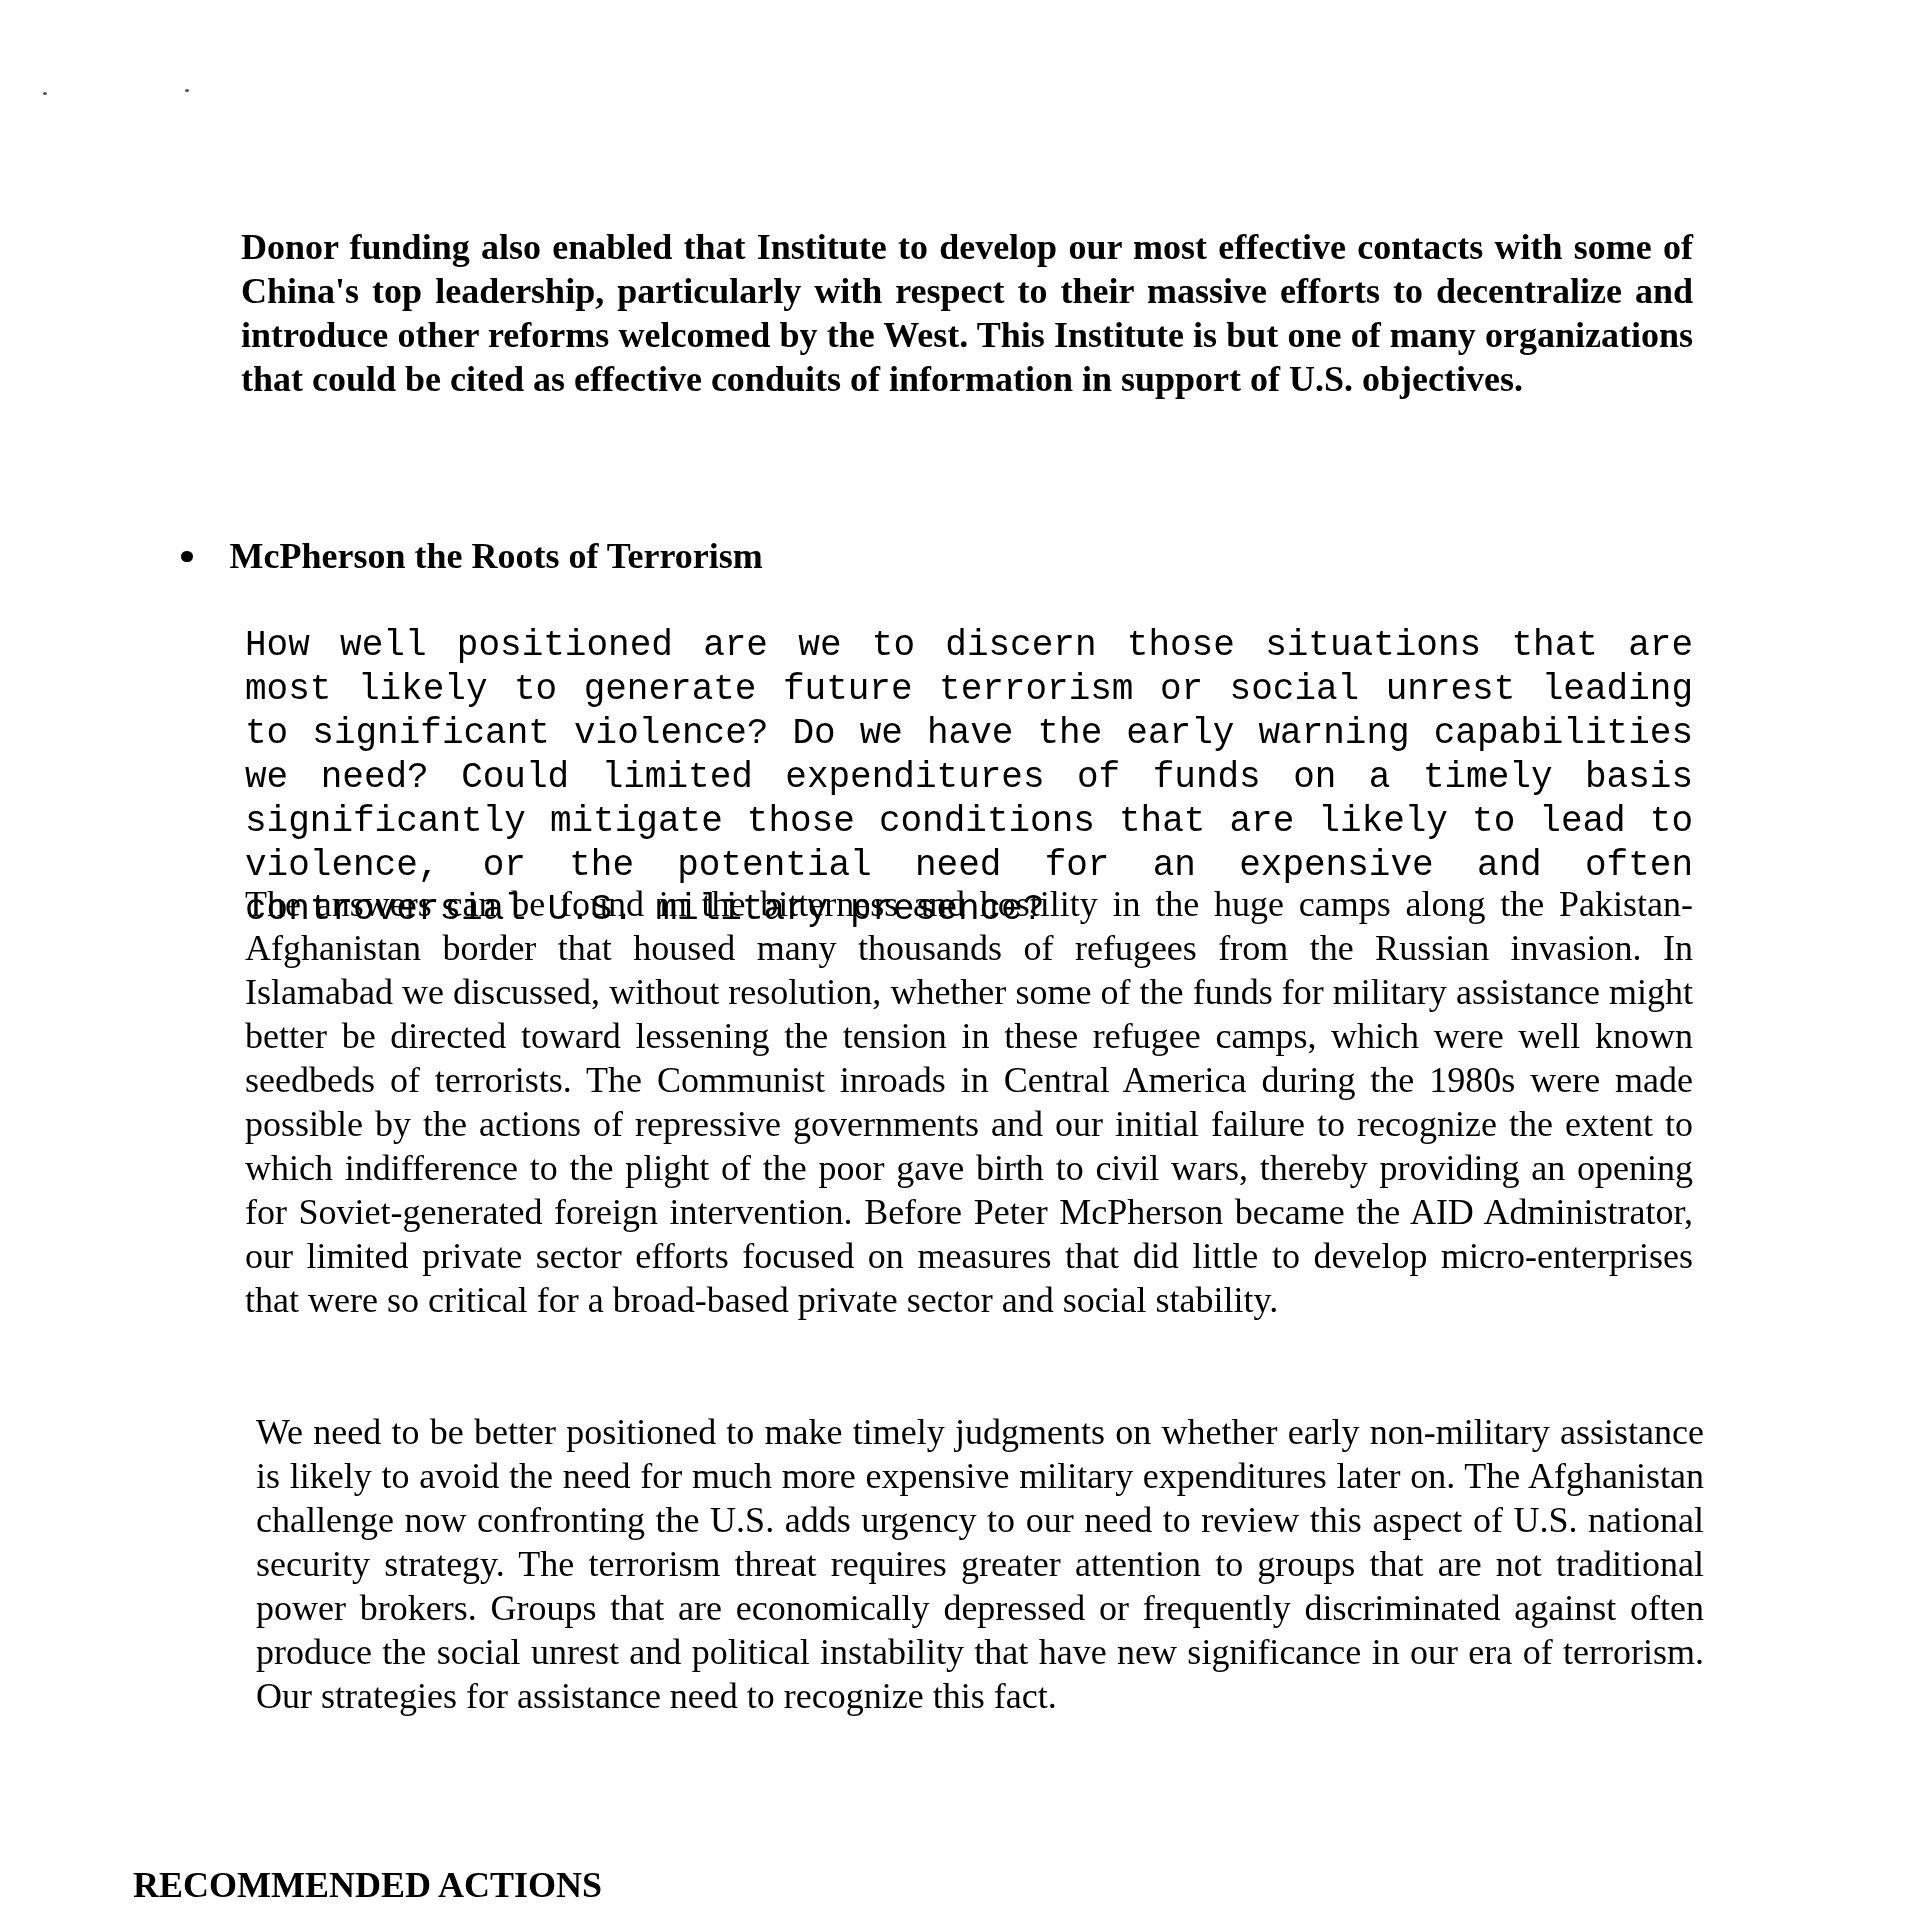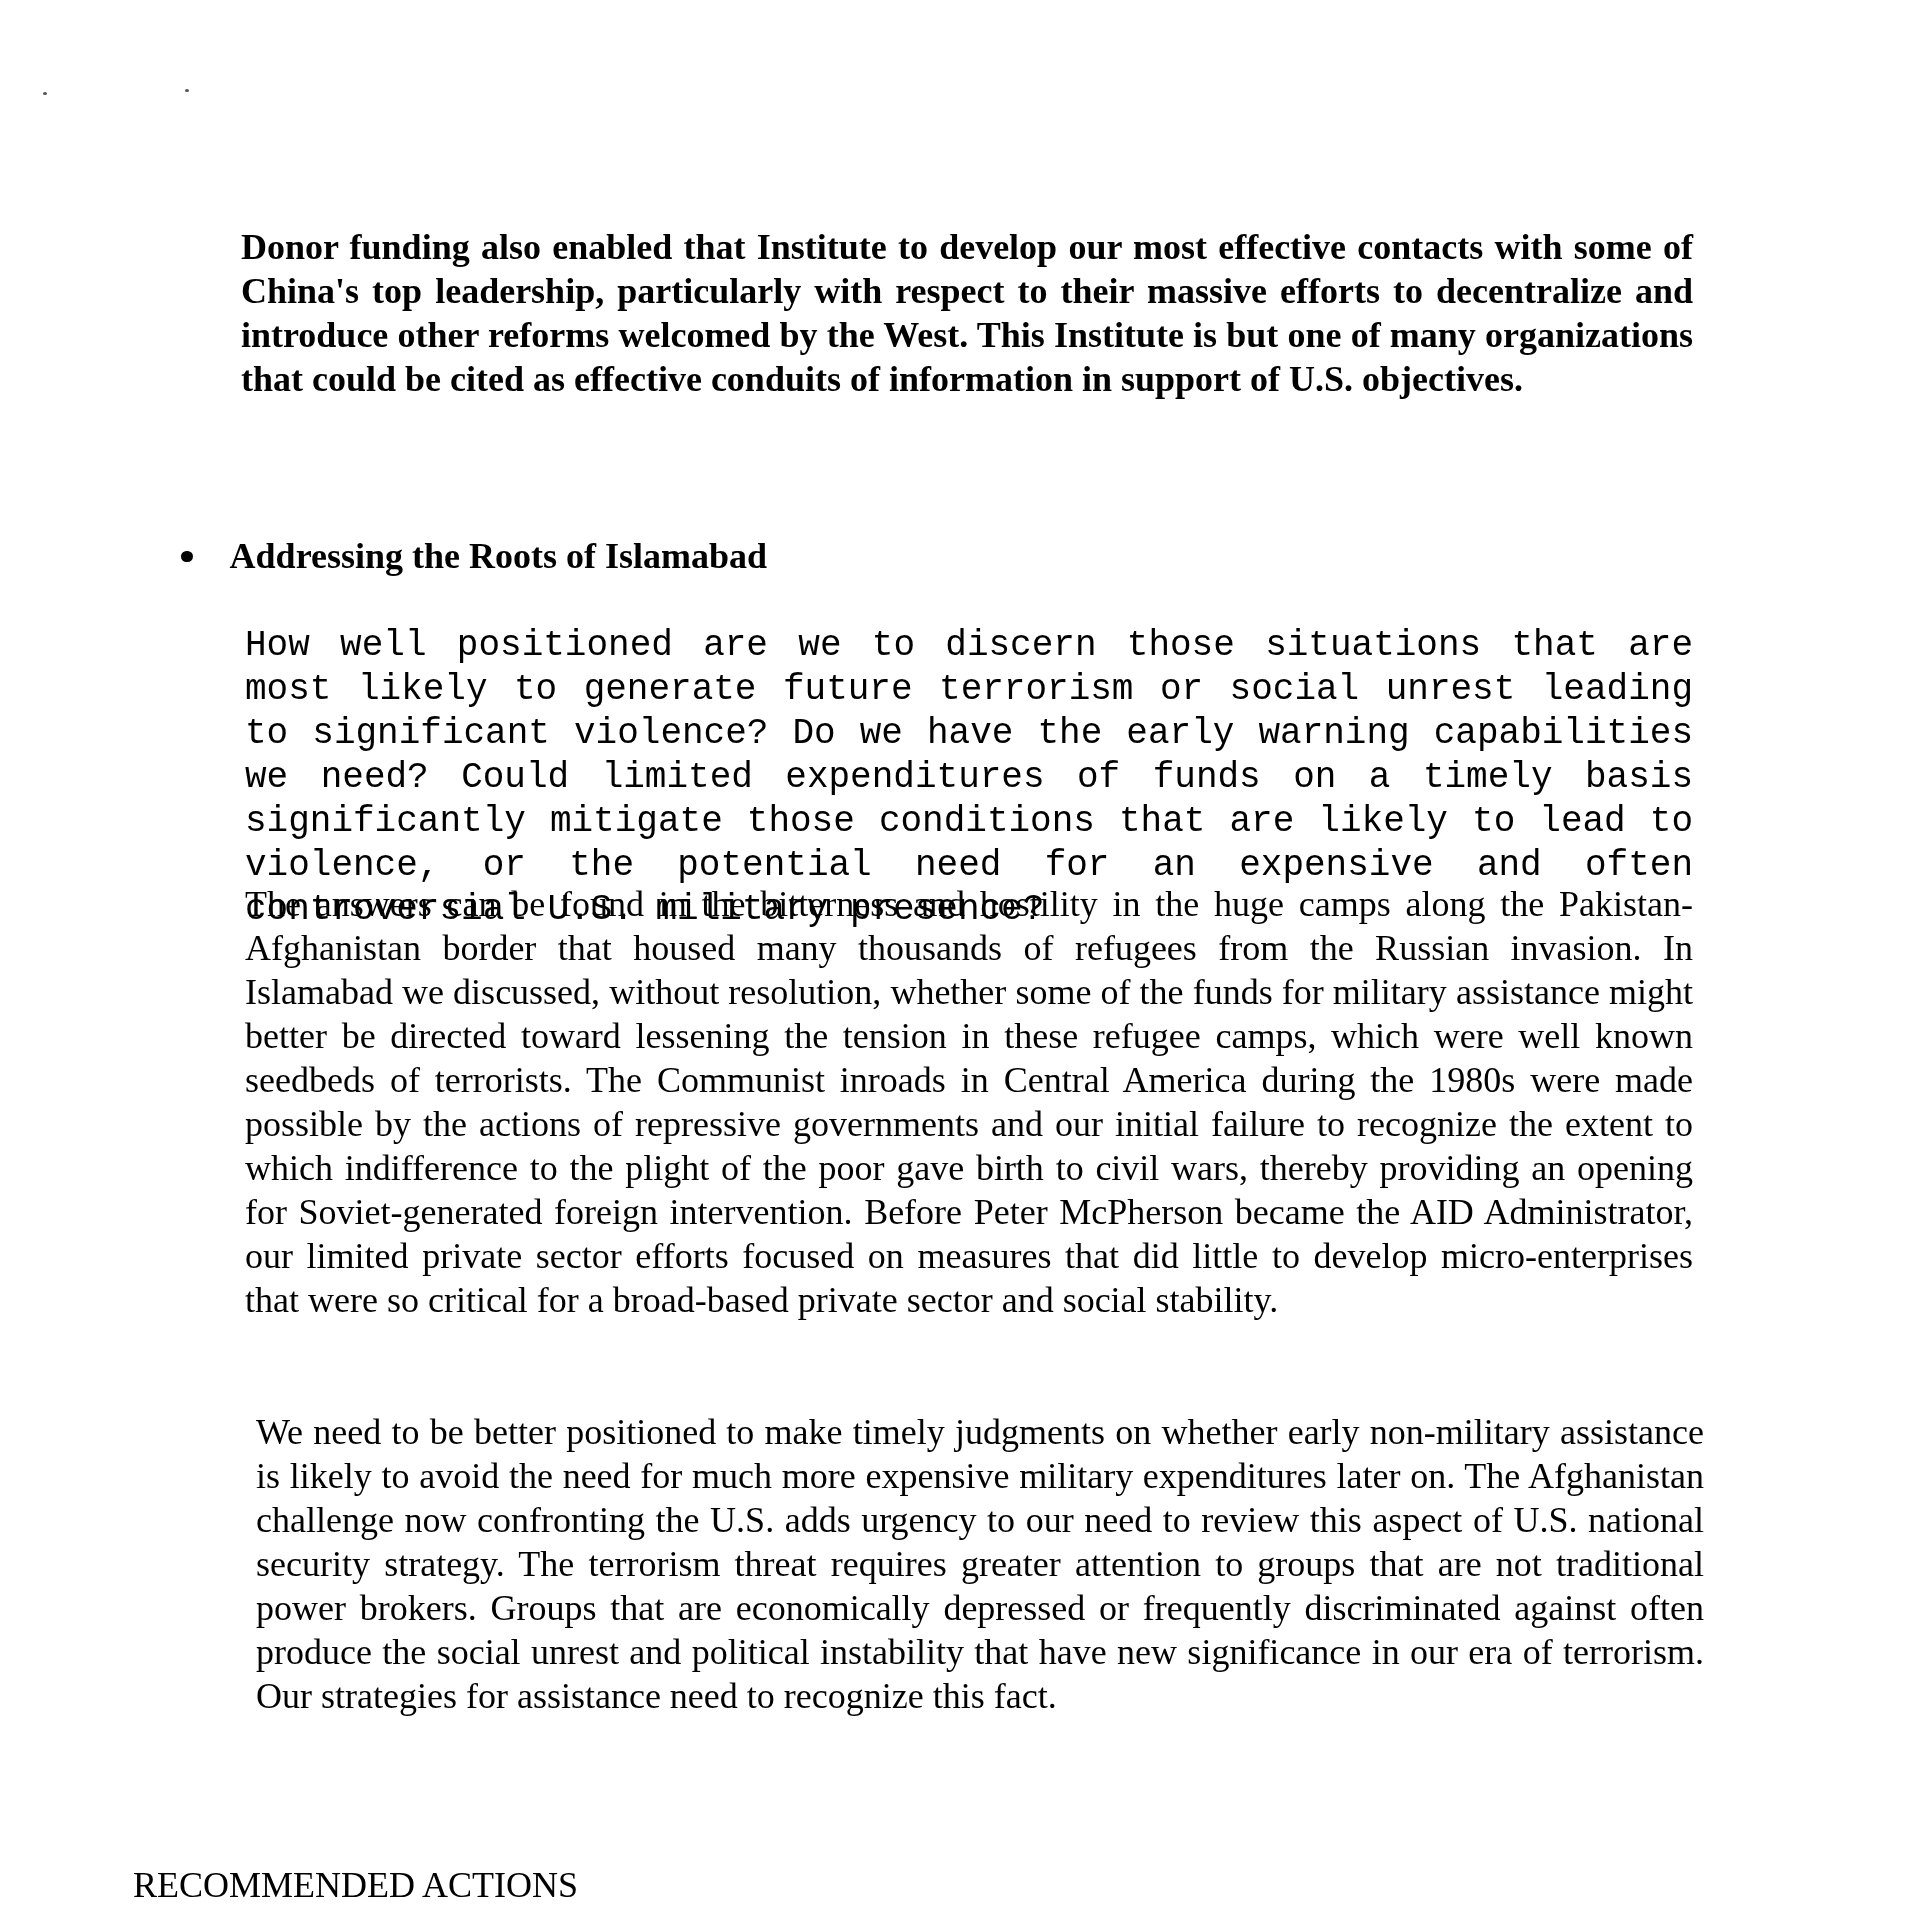--- a/index.html
+++ b/index.html
@@ -9,34 +9,34 @@
       background: #ffffff; color: #000000;
       font-family: "Liberation Serif", "DejaVu Serif", serif;
     }
     .block { position: absolute; font-size: 36px; line-height: 44px; text-align: justify; text-align-last: left; }
     .p-intro { left: 241px; top: 225px; width: 1452px; font-weight: bold; }
     .bullet-heading { position: absolute; left: 181px; top: 535px; font-size: 36px; font-weight: bold; }
     .bullet-dot { display: inline-block; width: 11.6px; height: 11.6px; border-radius: 50%; background: #000; margin-right: 37px; vertical-align: middle; position: relative; top: -3.1px; }
     .p-q { left: 245px; top: 624px; width: 1448px; font-family: Liberation Mono, monospace; }
     .p-answers { left: 245px; top: 882px; width: 1448px; }
     .p-need { left: 256px; top: 1410px; width: 1448px; }
-    .section-heading { position: absolute; left: 133px; top: 1864px; font-size: 36px; font-weight: normal; }
+    .section-heading { position: absolute; left: 133px; top: 1864px; font-size: 36px; font-weight: bold; }
     .specks { position: absolute; width: 3.9px; height: 3.1px; background: #555; border-radius: 50%; }
   </style>
 </head>
 <body>
 
 <div class="page">
   <span class="specks" style="left:43px;top:92px;"></span>
   <span class="specks" style="left:185px;top:89px;"></span>
 
   <p class="block p-intro" style="margin:0">Donor funding also enabled that Institute to develop our most effective contacts with some of China's top leadership, particularly with respect to their massive efforts to decentralize and introduce other reforms welcomed by the West. This Institute is but one of many organizations that could be cited as effective conduits of information in support of U.S. objectives.</p>
 
   <div class="bullet-heading">
-    <span class="bullet-dot"></span><span>Addressing the Roots of Islamabad</span>
+    <span class="bullet-dot"></span><span>McPherson the Roots of Terrorism</span>
   </div>
 
   <p class="block p-q" style="margin:0">How well positioned are we to discern those situations that are most likely to generate future terrorism or social unrest leading to significant violence?  Do we have the early warning capabilities we need?  Could limited expenditures of funds on a timely basis significantly mitigate those conditions that are likely to lead to violence, or the potential need for an expensive and often controversial U.S. military presence?</p>
   <p class="block p-answers" style="margin:0">The answers can be found in the bitterness and hostility in the huge camps along the Pakistan-Afghanistan border that housed many thousands of refugees from the Russian invasion.  In Islamabad we discussed, without resolution, whether some of the funds for military assistance might better be directed toward lessening the tension in these refugee camps, which were well known seedbeds of terrorists.  The Communist inroads in Central America during the 1980s were made possible by the actions of repressive governments and our initial failure to recognize the extent to which indifference to the plight of the poor gave birth to civil wars, thereby providing an opening for Soviet-generated foreign intervention.  Before Peter McPherson became the AID Administrator, our limited private sector efforts focused on measures that did little to develop micro-enterprises that were so critical for a broad-based private sector and social stability.</p>
   <p class="block p-need" style="margin:0">We need to be better positioned to make timely judgments on whether early non-military assistance is likely to avoid the need for much more expensive military expenditures later on. The Afghanistan challenge now confronting the U.S. adds urgency to our need to review this aspect of U.S. national security strategy. The terrorism threat requires greater attention to groups that are not traditional power brokers. Groups that are economically depressed or frequently discriminated against often produce the social unrest and political instability that have new significance in our era of terrorism. Our strategies for assistance need to recognize this fact.</p>
 
   <div class="section-heading">RECOMMENDED ACTIONS</div>
 
 </div>
 

